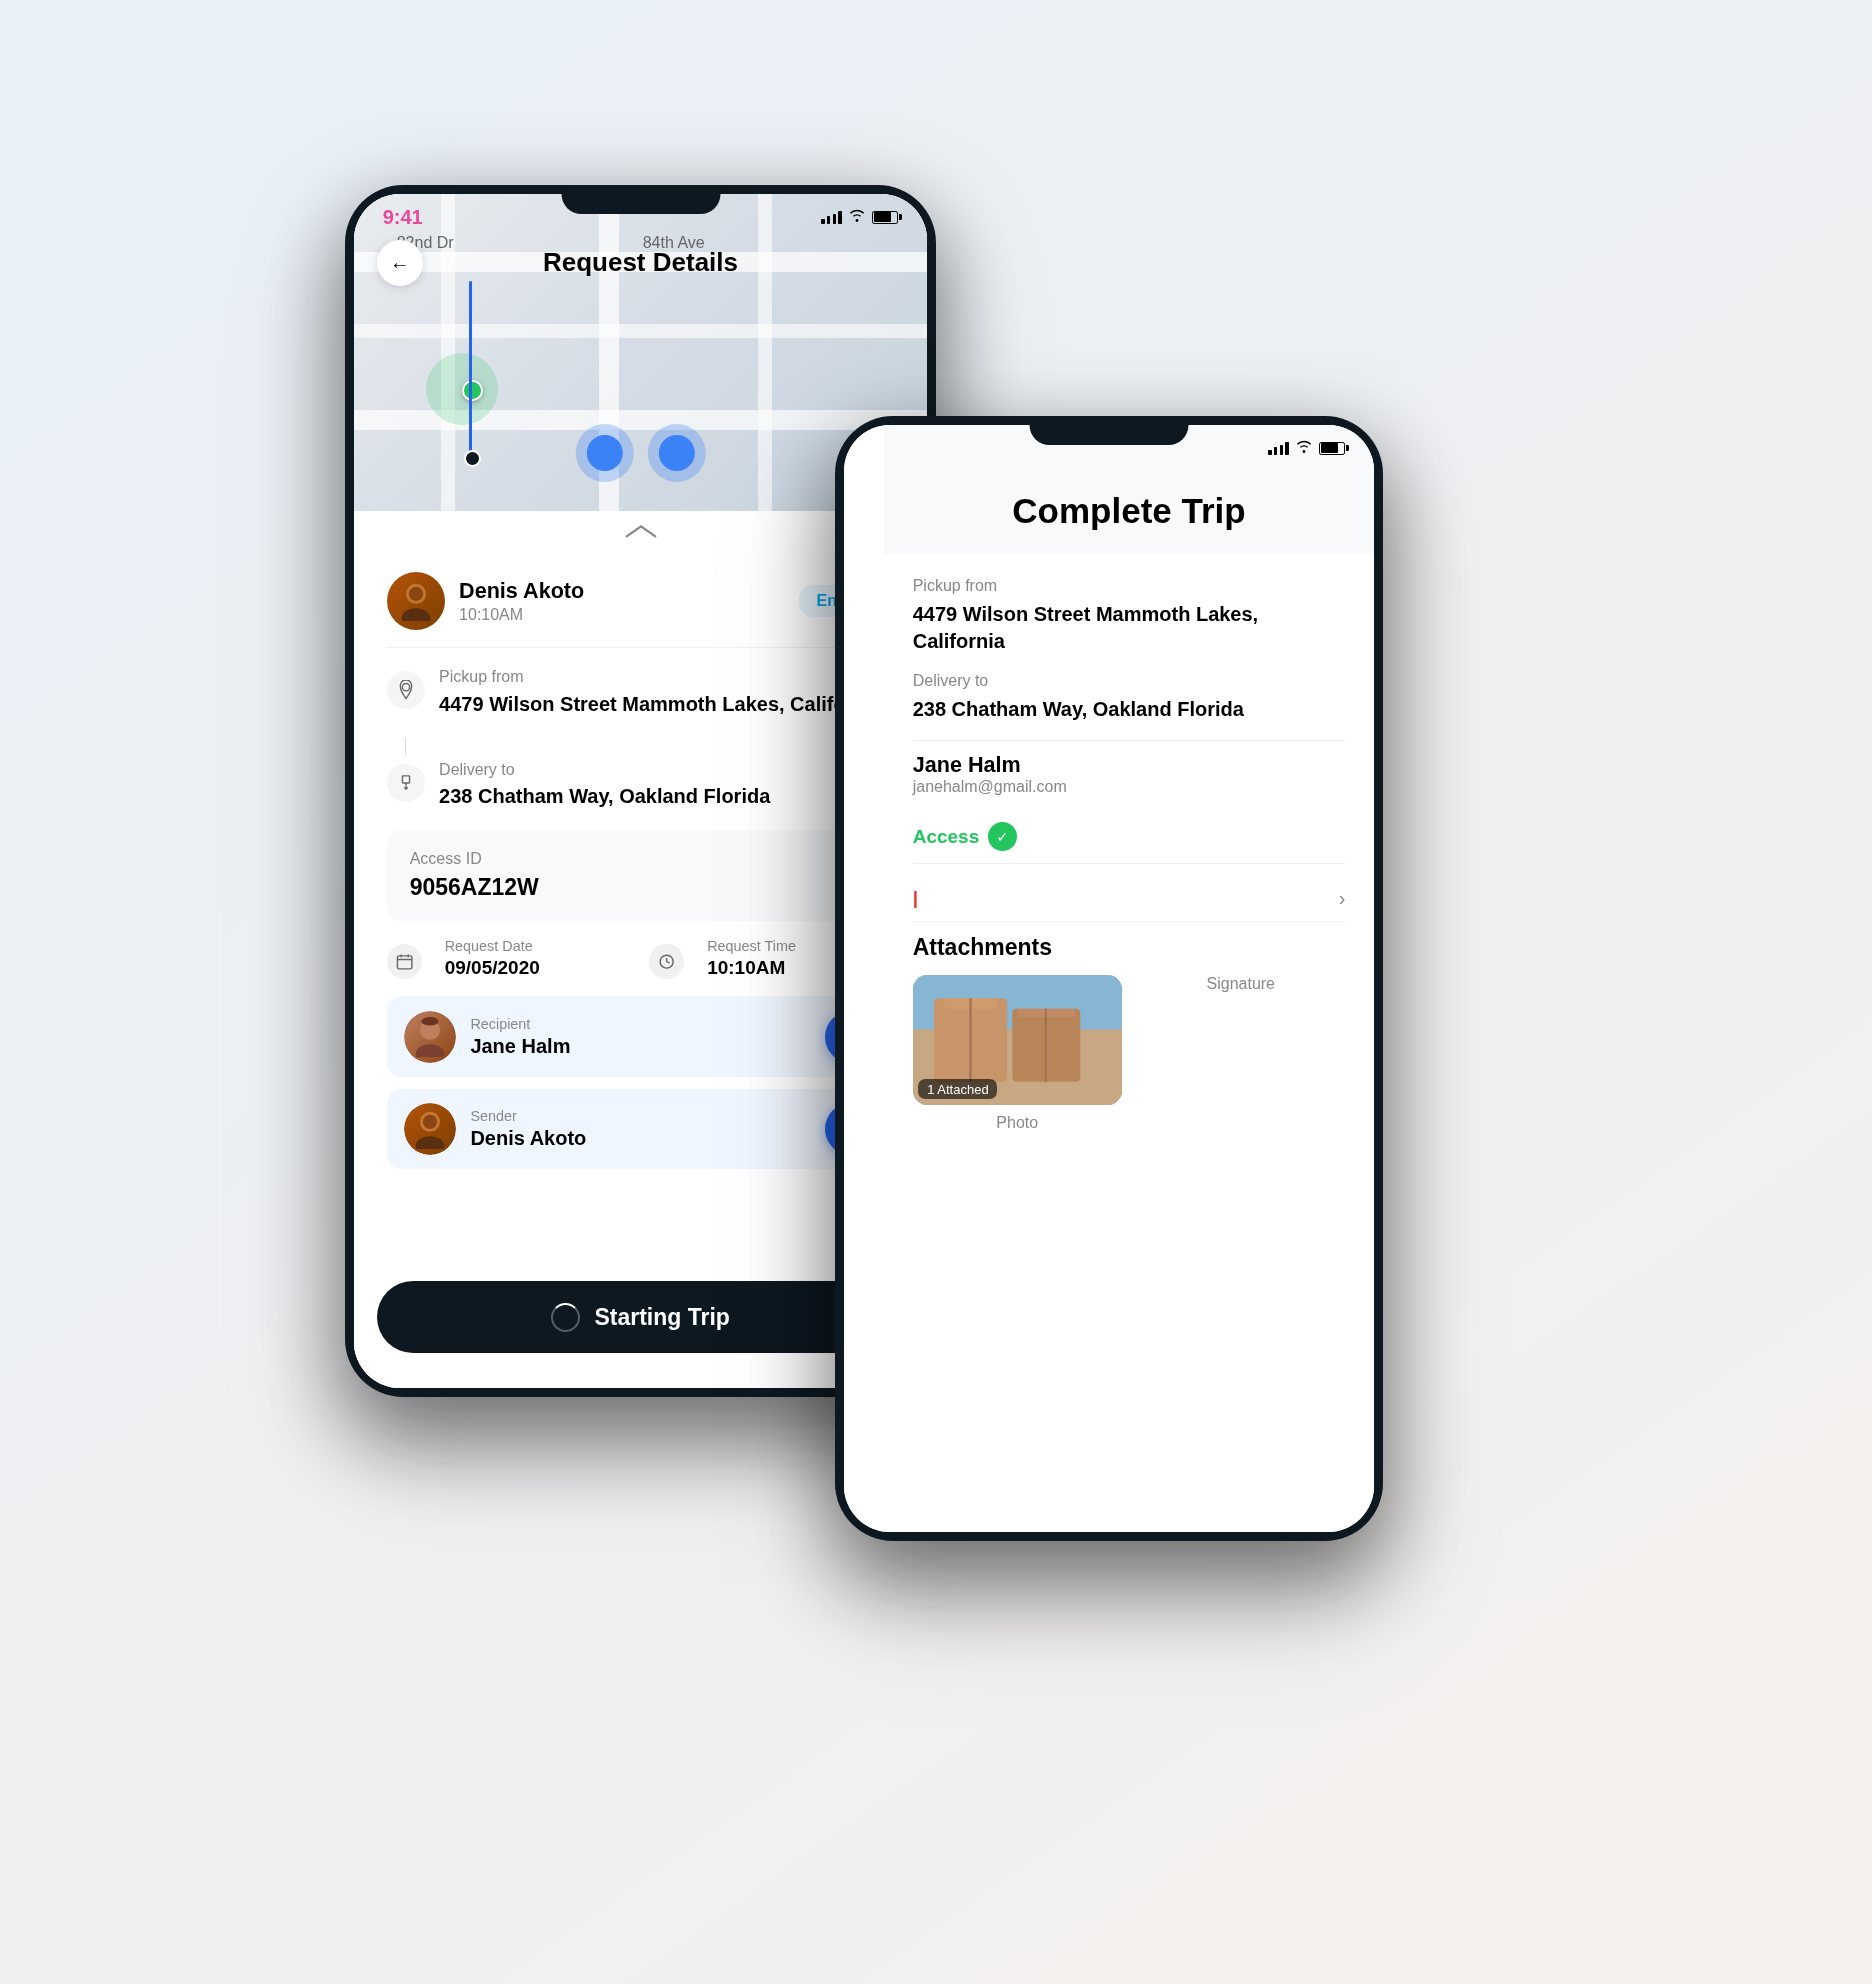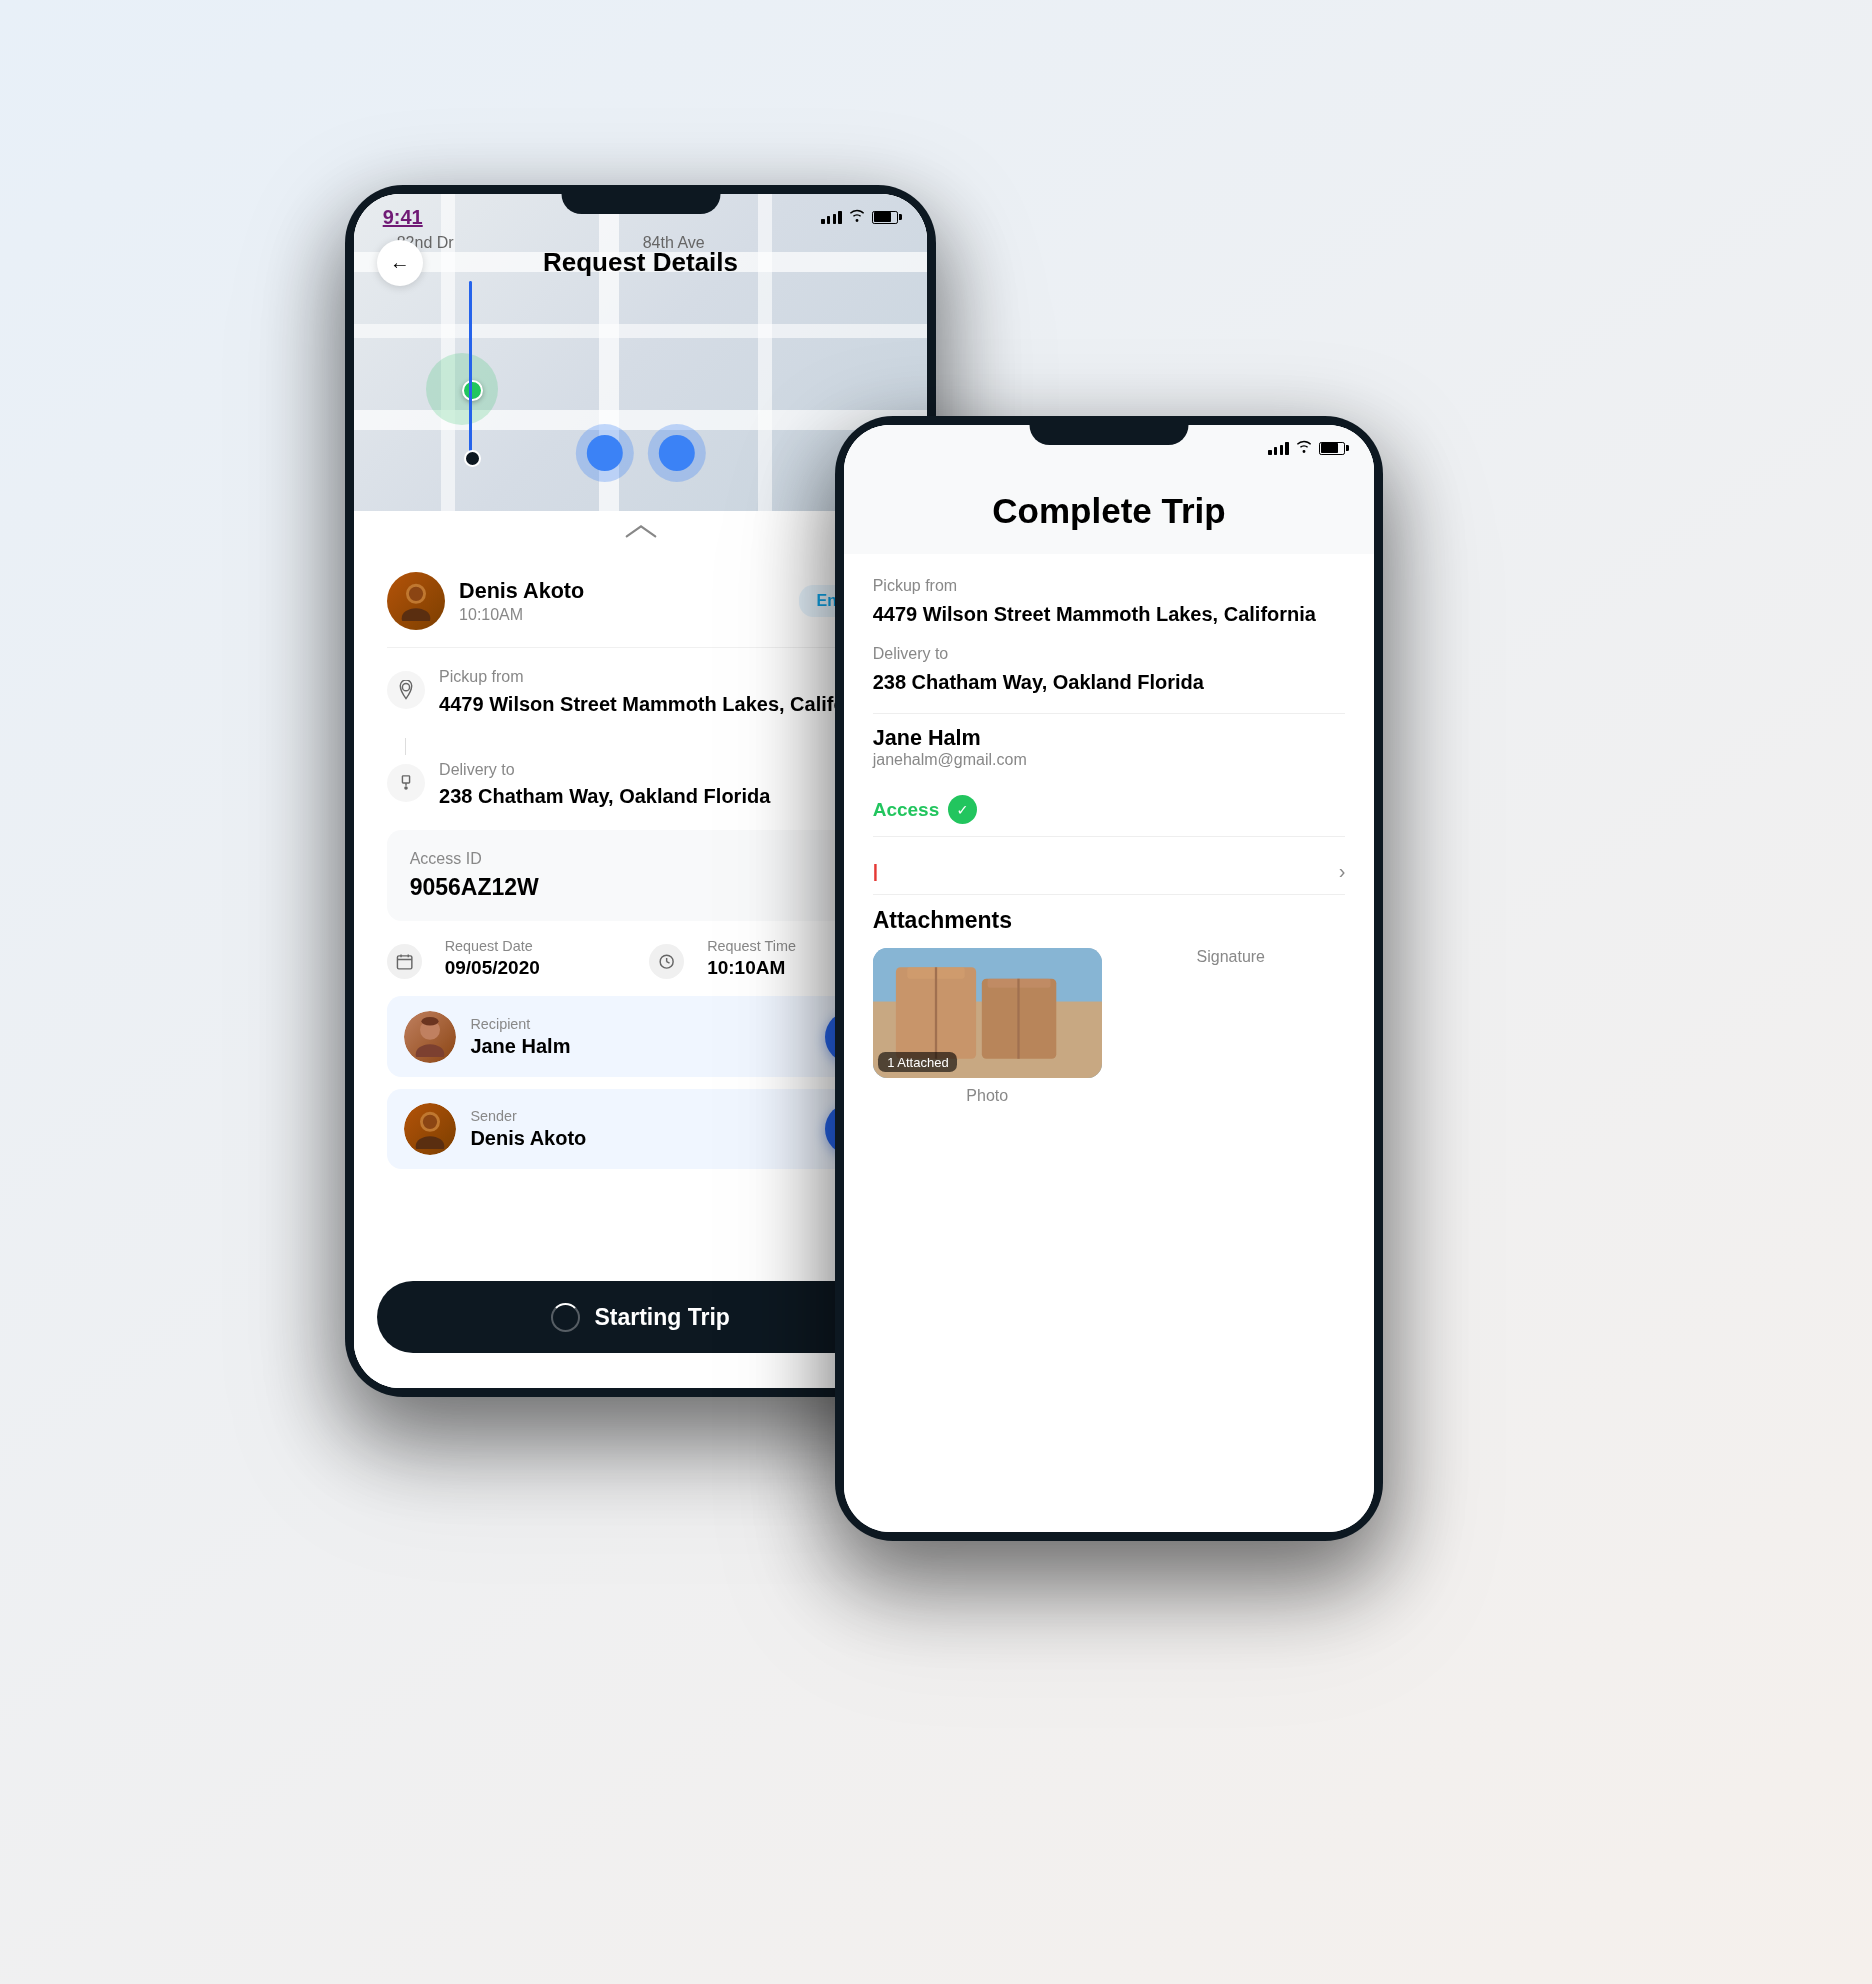--- a/index.html
+++ b/index.html
@@ -95,22 +95,21 @@
       display: flex;
       align-items: center;
       justify-content: space-between;
       padding: 7.2px 29px 0 29px;
       z-index: 5;
     }
 
     .status-time {
       font-size: 20px;
       font-weight: 600;
-      color: #701a75;
-      text-decoration: underline;
+      color: #ec4899;
     }
 
     .status-icons {
       display: flex;
       gap: 7.2px;
       align-items: center;
     }
 
     .signal-bars {
       display: flex;
@@ -540,20 +539,21 @@
 
     
     .phone-2-content {
       position: absolute;
       top: 0;
       left: 0;
       right: 0;
       bottom: 0;
       background: #fff;
       overflow: hidden;
+      padding-left: 40px;
     }
 
     .phone-2-header {
       background: #f8f9fa;
       padding: 52px 29px 23px 29px;
       text-align: center;
     }
 
     .complete-trip-title {
       font-size: 35px;

